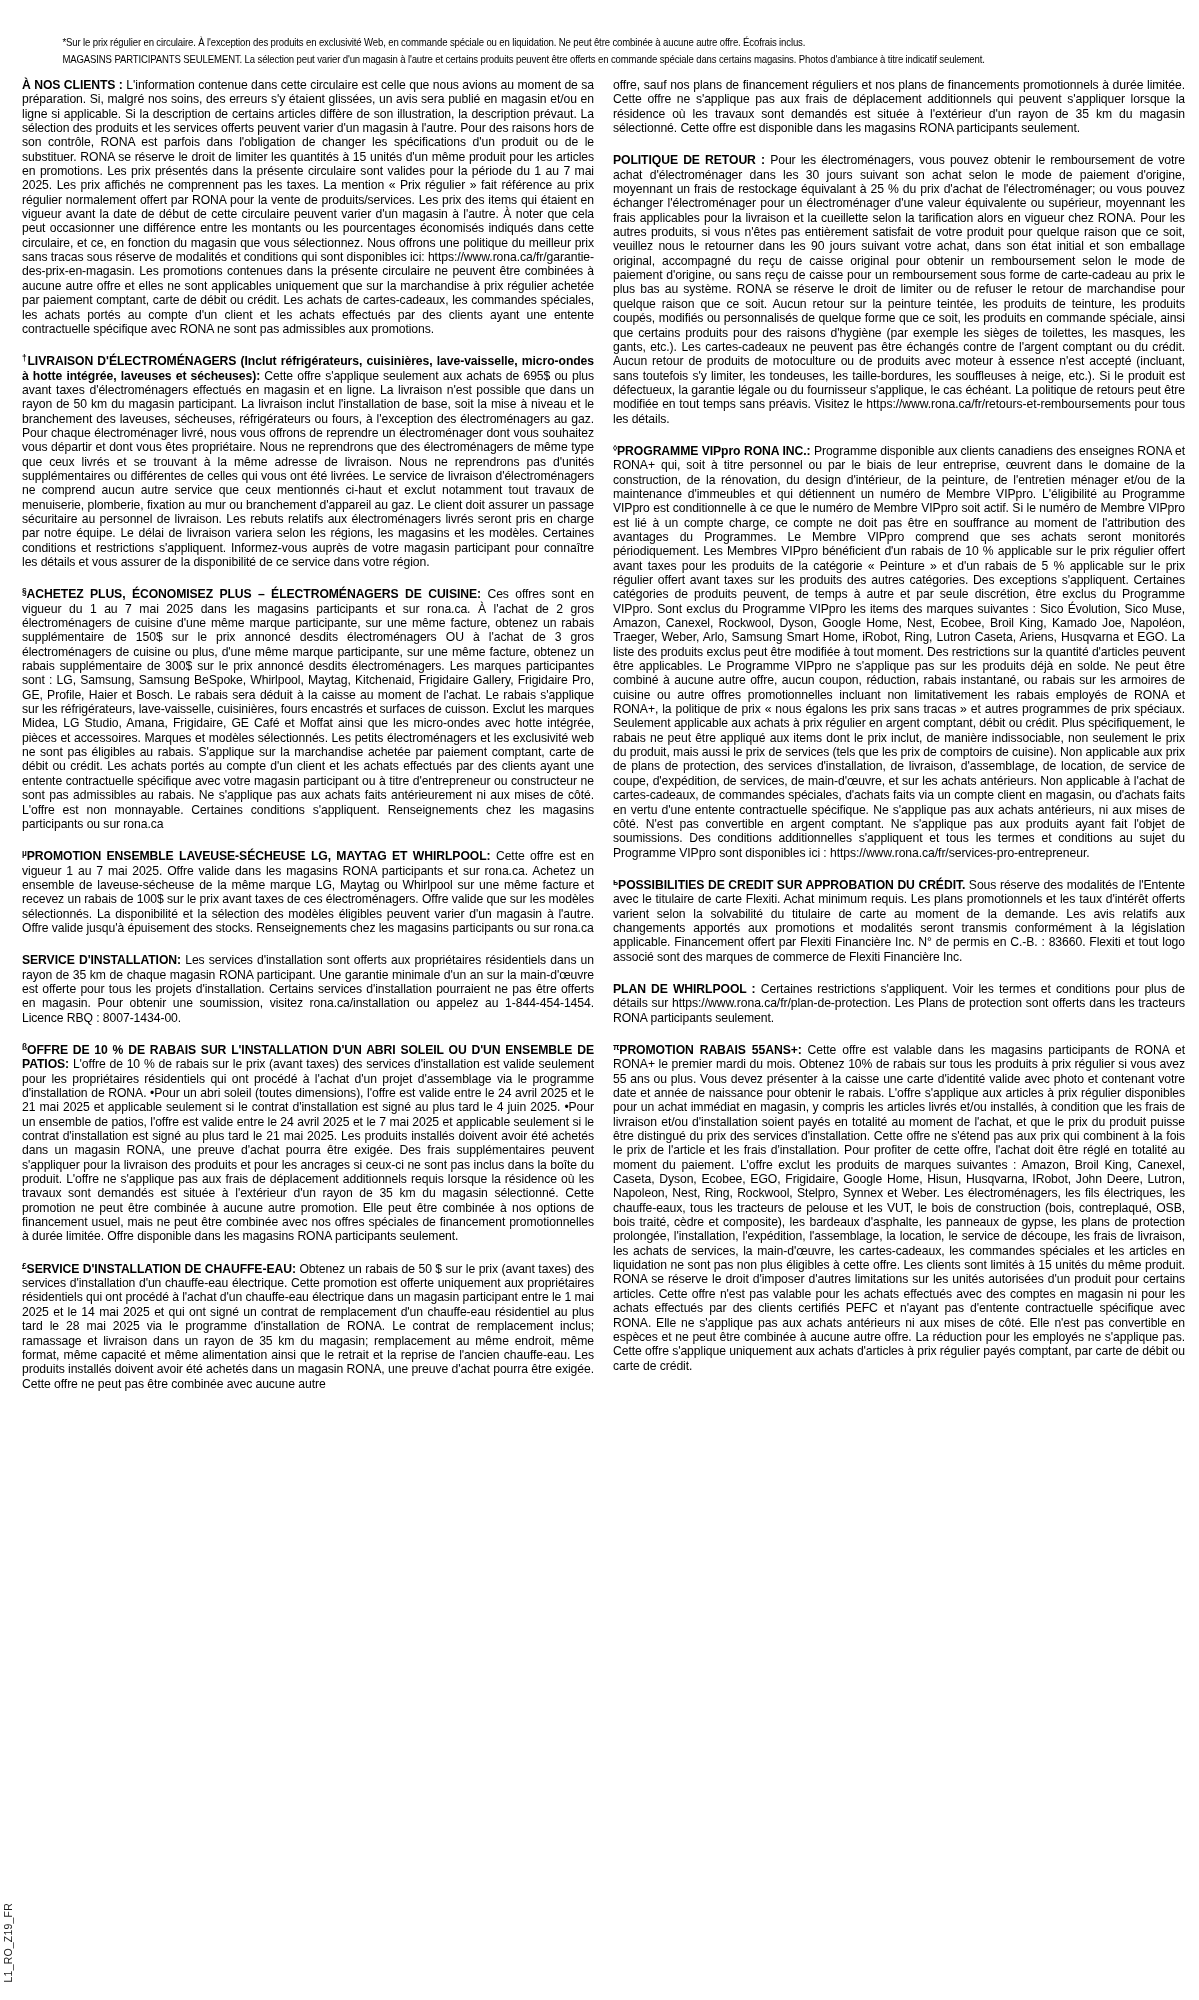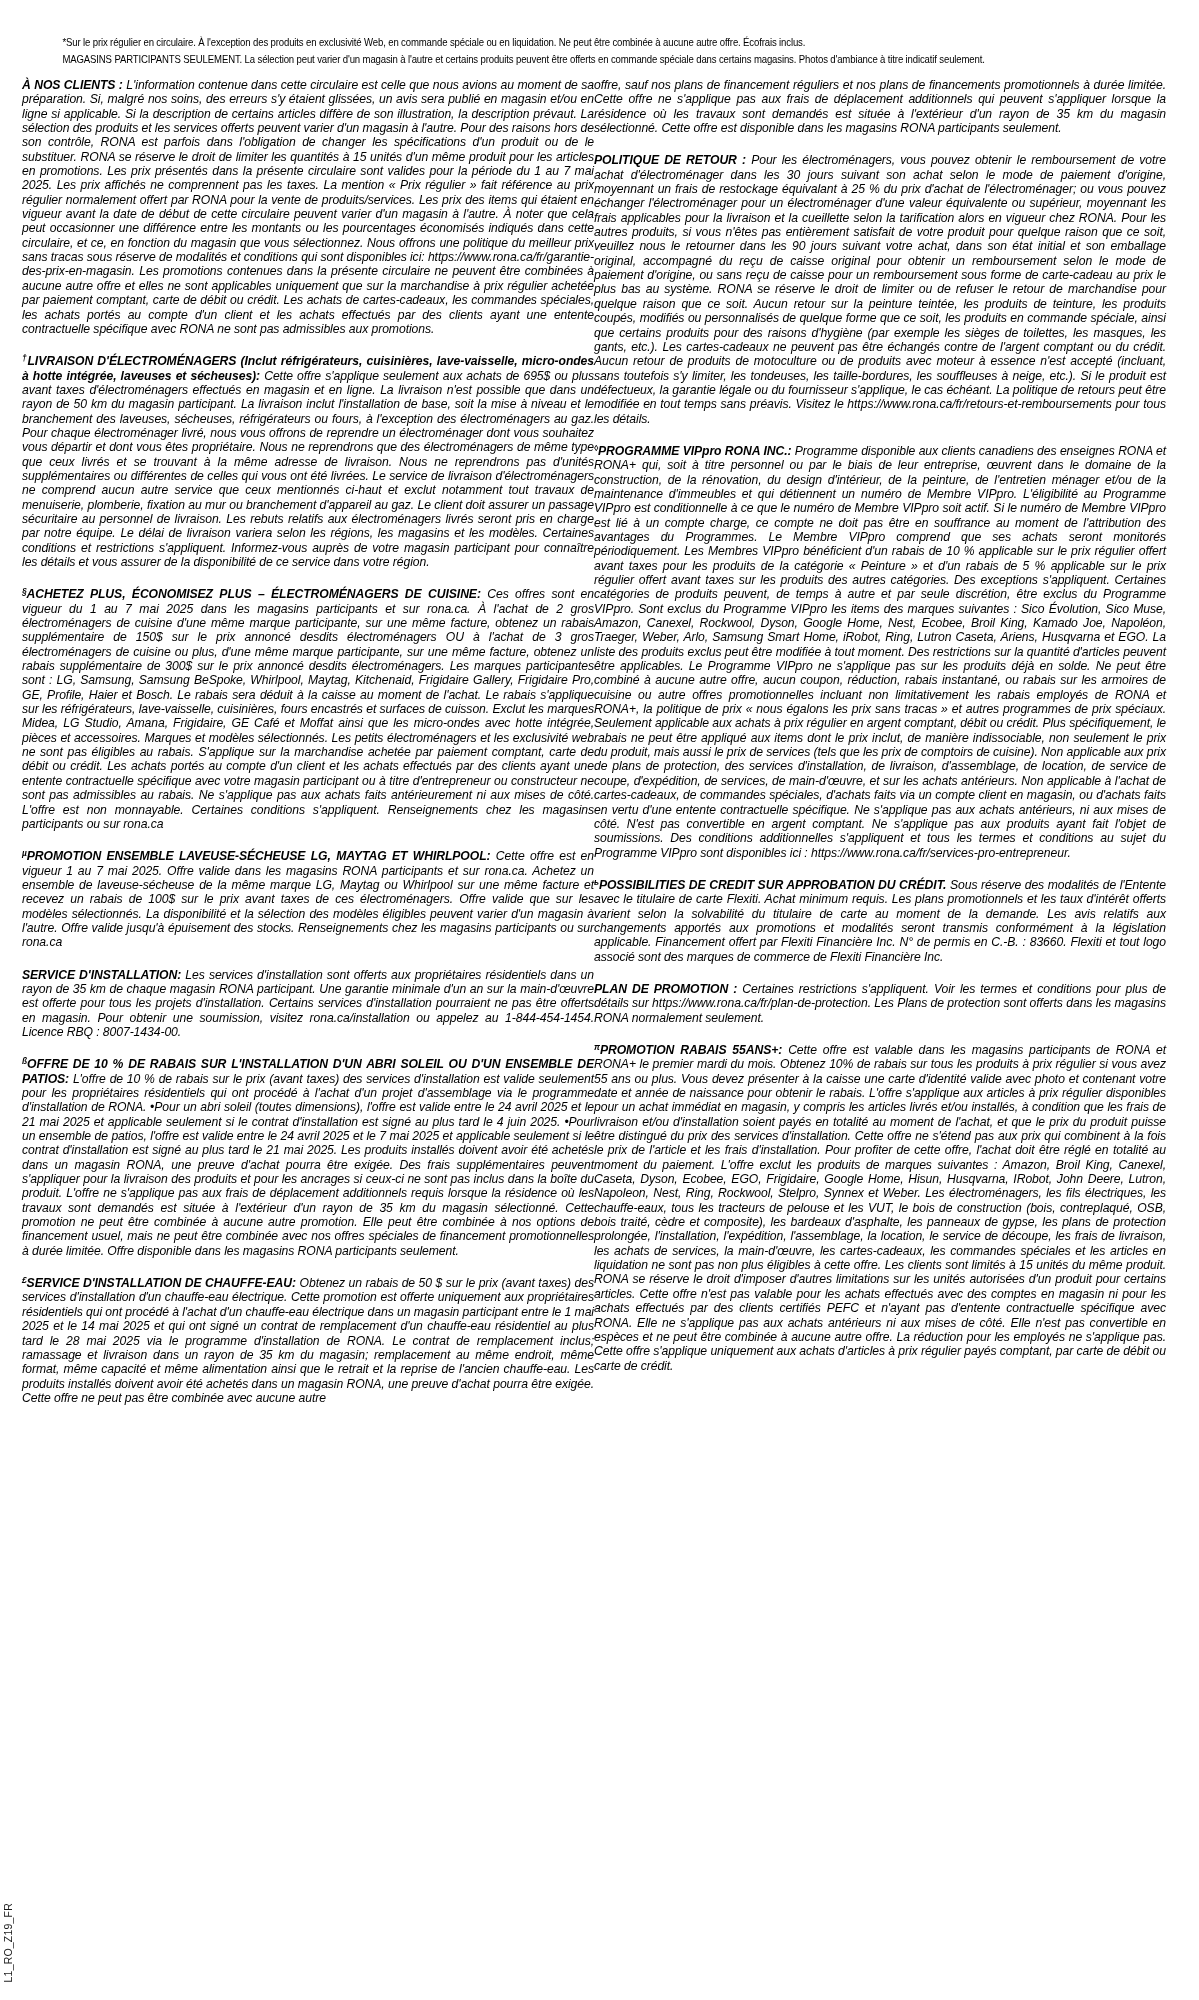--- a/index.html
+++ b/index.html
@@ -64,23 +64,22 @@
   }
 
   
   .columns {
     position: absolute;
     top: 78px;
     left: 22px;
     right: 20px;
     bottom: 10px;
     display: flex;
-    gap: 0;
+    gap: 19px;
     align-items: flex-start;
-    font-style: italic;
   }
   .col {
     width: 572px;
     flex: 0 0 572px;
   }
   .col p {
     margin: 0 0 0 0;
     font-size: 12.2px;
     line-height: 14.35px;
     text-align: justify;
@@ -123,18 +122,18 @@
         <p class="gap"><sup class="marker">µ</sup><b>PROMOTION ENSEMBLE LAVEUSE-SÉCHEUSE LG, MAYTAG ET WHIRLPOOL:</b><span> Cette offre est en vigueur 1 au 7 mai 2025. Offre valide dans les magasins RONA participants et sur rona.ca. Achetez un ensemble de laveuse-sécheuse de la même marque LG, Maytag ou Whirlpool sur une même facture et recevez un rabais de 100$ sur le prix avant taxes de ces électroménagers. Offre valide que sur les modèles sélectionnés. La disponibilité et la sélection des modèles éligibles peuvent varier d'un magasin à l'autre. Offre valide jusqu'à épuisement des stocks. Renseignements chez les magasins participants ou sur rona.ca</span></p>
         <p class="gap"><b>SERVICE D'INSTALLATION:</b><span> Les services d'installation sont offerts aux propriétaires résidentiels dans un rayon de 35 km de chaque magasin RONA participant. Une garantie minimale d'un an sur la main-d'œuvre est offerte pour tous les projets d'installation. Certains services d'installation pourraient ne pas être offerts en magasin. Pour obtenir une soumission, visitez rona.ca/installation ou appelez au 1-844-454-1454. Licence RBQ : 8007-1434-00.</span></p>
         <p class="gap"><sup class="marker">ß</sup><b>OFFRE DE 10 % DE RABAIS SUR L'INSTALLATION D'UN ABRI SOLEIL OU D'UN ENSEMBLE DE PATIOS:</b><span> L'offre de 10 % de rabais sur le prix (avant taxes) des services d'installation est valide seulement pour les propriétaires résidentiels qui ont procédé à l'achat d'un projet d'assemblage via le programme d'installation de RONA. •Pour un abri soleil (toutes dimensions), l'offre est valide entre le 24 avril 2025 et le 21 mai 2025 et applicable seulement si le contrat d'installation est signé au plus tard le 4 juin 2025. •Pour un ensemble de patios, l'offre est valide entre le 24 avril 2025 et le 7 mai 2025 et applicable seulement si le contrat d'installation est signé au plus tard le 21 mai 2025. Les produits installés doivent avoir été achetés dans un magasin RONA, une preuve d'achat pourra être exigée. Des frais supplémentaires peuvent s'appliquer pour la livraison des produits et pour les ancrages si ceux-ci ne sont pas inclus dans la boîte du produit. L'offre ne s'applique pas aux frais de déplacement additionnels requis lorsque la résidence où les travaux sont demandés est située à l'extérieur d'un rayon de 35 km du magasin sélectionné. Cette promotion ne peut être combinée à aucune autre promotion. Elle peut être combinée à nos options de financement usuel, mais ne peut être combinée avec nos offres spéciales de financement promotionnelles à durée limitée. Offre disponible dans les magasins RONA participants seulement.</span></p>
         <p class="gap"><sup class="marker">£</sup><b>SERVICE D'INSTALLATION DE CHAUFFE-EAU:</b><span> Obtenez un rabais de 50 $ sur le prix (avant taxes) des services d'installation d'un chauffe-eau électrique. Cette promotion est offerte uniquement aux propriétaires résidentiels qui ont procédé à l'achat d'un chauffe-eau électrique dans un magasin participant entre le 1 mai 2025 et le 14 mai 2025 et qui ont signé un contrat de remplacement d'un chauffe-eau résidentiel au plus tard le 28 mai 2025 via le programme d'installation de RONA. Le contrat de remplacement inclus; ramassage et livraison dans un rayon de 35 km du magasin; remplacement au même endroit, même format, même capacité et même alimentation ainsi que le retrait et la reprise de l'ancien chauffe-eau. Les produits installés doivent avoir été achetés dans un magasin RONA, une preuve d'achat pourra être exigée. Cette offre ne peut pas être combinée avec aucune autre</span></p>
       </div>
     <div class="col" id="col-right">
         <p><span>offre, sauf nos plans de financement réguliers et nos plans de financements promotionnels à durée limitée. Cette offre ne s'applique pas aux frais de déplacement additionnels qui peuvent s'appliquer lorsque la résidence où les travaux sont demandés est située à l'extérieur d'un rayon de 35 km du magasin sélectionné. Cette offre est disponible dans les magasins RONA participants seulement.</span></p>
         <p class="gap"><b>POLITIQUE DE RETOUR :</b><span> Pour les électroménagers, vous pouvez obtenir le remboursement de votre achat d'électroménager dans les 30 jours suivant son achat selon le mode de paiement d'origine, moyennant un frais de restockage équivalant à 25 % du prix d'achat de l'électroménager; ou vous pouvez échanger l'électroménager pour un électroménager d'une valeur équivalente ou supérieur, moyennant les frais applicables pour la livraison et la cueillette selon la tarification alors en vigueur chez RONA. Pour les autres produits, si vous n'êtes pas entièrement satisfait de votre produit pour quelque raison que ce soit, veuillez nous le retourner dans les 90 jours suivant votre achat, dans son état initial et son emballage original, accompagné du reçu de caisse original pour obtenir un remboursement selon le mode de paiement d'origine, ou sans reçu de caisse pour un remboursement sous forme de carte-cadeau au prix le plus bas au système. RONA se réserve le droit de limiter ou de refuser le retour de marchandise pour quelque raison que ce soit. Aucun retour sur la peinture teintée, les produits de teinture, les produits coupés, modifiés ou personnalisés de quelque forme que ce soit, les produits en commande spéciale, ainsi que certains produits pour des raisons d'hygiène (par exemple les sièges de toilettes, les masques, les gants, etc.). Les cartes-cadeaux ne peuvent pas être échangés contre de l'argent comptant ou du crédit. Aucun retour de produits de motoculture ou de produits avec moteur à essence n'est accepté (incluant, sans toutefois s'y limiter, les tondeuses, les taille-bordures, les souffleuses à neige, etc.). Si le produit est défectueux, la garantie légale ou du fournisseur s'applique, le cas échéant. La politique de retours peut être modifiée en tout temps sans préavis. Visitez le https://www.rona.ca/fr/retours-et-remboursements pour tous les détails.</span></p>
         <p class="gap"><sup class="marker">◊</sup><b>PROGRAMME VIPpro RONA INC.:</b><span> Programme disponible aux clients canadiens des enseignes RONA et RONA+ qui, soit à titre personnel ou par le biais de leur entreprise, œuvrent dans le domaine de la construction, de la rénovation, du design d'intérieur, de la peinture, de l'entretien ménager et/ou de la maintenance d'immeubles et qui détiennent un numéro de Membre VIPpro. L'éligibilité au Programme VIPpro est conditionnelle à ce que le numéro de Membre VIPpro soit actif. Si le numéro de Membre VIPpro est lié à un compte charge, ce compte ne doit pas être en souffrance au moment de l'attribution des avantages du Programmes. Le Membre VIPpro comprend que ses achats seront monitorés périodiquement. Les Membres VIPpro bénéficient d'un rabais de 10 % applicable sur le prix régulier offert avant taxes pour les produits de la catégorie « Peinture » et d'un rabais de 5 % applicable sur le prix régulier offert avant taxes sur les produits des autres catégories. Des exceptions s'appliquent. Certaines catégories de produits peuvent, de temps à autre et par seule discrétion, être exclus du Programme VIPpro. Sont exclus du Programme VIPpro les items des marques suivantes : Sico Évolution, Sico Muse, Amazon, Canexel, Rockwool, Dyson, Google Home, Nest, Ecobee, Broil King, Kamado Joe, Napoléon, Traeger, Weber, Arlo, Samsung Smart Home, iRobot, Ring, Lutron Caseta, Ariens, Husqvarna et EGO. La liste des produits exclus peut être modifiée à tout moment. Des restrictions sur la quantité d'articles peuvent être applicables. Le Programme VIPpro ne s'applique pas sur les produits déjà en solde. Ne peut être combiné à aucune autre offre, aucun coupon, réduction, rabais instantané, ou rabais sur les armoires de cuisine ou autre offres promotionnelles incluant non limitativement les rabais employés de RONA et RONA+, la politique de prix « nous égalons les prix sans tracas » et autres programmes de prix spéciaux. Seulement applicable aux achats à prix régulier en argent comptant, débit ou crédit. Plus spécifiquement, le rabais ne peut être appliqué aux items dont le prix inclut, de manière indissociable, non seulement le prix du produit, mais aussi le prix de services (tels que les prix de comptoirs de cuisine). Non applicable aux prix de plans de protection, des services d'installation, de livraison, d'assemblage, de location, de service de coupe, d'expédition, de services, de main-d'œuvre, et sur les achats antérieurs. Non applicable à l'achat de cartes-cadeaux, de commandes spéciales, d'achats faits via un compte client en magasin, ou d'achats faits en vertu d'une entente contractuelle spécifique. Ne s'applique pas aux achats antérieurs, ni aux mises de côté. N'est pas convertible en argent comptant. Ne s'applique pas aux produits ayant fait l'objet de soumissions. Des conditions additionnelles s'appliquent et tous les termes et conditions au sujet du Programme VIPpro sont disponibles ici : https://www.rona.ca/fr/services-pro-entrepreneur.</span></p>
         <p class="gap"><sup class="marker">ь</sup><b>POSSIBILITIES DE CREDIT SUR APPROBATION DU CRÉDIT.</b><span> Sous réserve des modalités de l'Entente avec le titulaire de carte Flexiti. Achat minimum requis. Les plans promotionnels et les taux d'intérêt offerts varient selon la solvabilité du titulaire de carte au moment de la demande. Les avis relatifs aux changements apportés aux promotions et modalités seront transmis conformément à la législation applicable. Financement offert par Flexiti Financière Inc. N° de permis en C.-B. : 83660. Flexiti et tout logo associé sont des marques de commerce de Flexiti Financière Inc.</span></p>
-        <p class="gap"><b>PLAN DE PROMOTION :</b><span> Certaines restrictions s'appliquent. Voir les termes et conditions pour plus de détails sur https://www.rona.ca/fr/plan-de-protection. Les Plans de protection sont offerts dans les magasins RONA normalement seulement.</span></p>
+        <p class="gap"><b>PLAN DE WHIRLPOOL :</b><span> Certaines restrictions s'appliquent. Voir les termes et conditions pour plus de détails sur https://www.rona.ca/fr/plan-de-protection. Les Plans de protection sont offerts dans les tracteurs RONA participants seulement.</span></p>
         <p class="gap"><sup class="marker">π</sup><b>PROMOTION RABAIS 55ANS+:</b><span> Cette offre est valable dans les magasins participants de RONA et RONA+ le premier mardi du mois. Obtenez 10% de rabais sur tous les produits à prix régulier si vous avez 55 ans ou plus. Vous devez présenter à la caisse une carte d'identité valide avec photo et contenant votre date et année de naissance pour obtenir le rabais. L'offre s'applique aux articles à prix régulier disponibles pour un achat immédiat en magasin, y compris les articles livrés et/ou installés, à condition que les frais de livraison et/ou d'installation soient payés en totalité au moment de l'achat, et que le prix du produit puisse être distingué du prix des services d'installation. Cette offre ne s'étend pas aux prix qui combinent à la fois le prix de l'article et les frais d'installation. Pour profiter de cette offre, l'achat doit être réglé en totalité au moment du paiement. L'offre exclut les produits de marques suivantes : Amazon, Broil King, Canexel, Caseta, Dyson, Ecobee, EGO, Frigidaire, Google Home, Hisun, Husqvarna, IRobot, John Deere, Lutron, Napoleon, Nest, Ring, Rockwool, Stelpro, Synnex et Weber. Les électroménagers, les fils électriques, les chauffe-eaux, tous les tracteurs de pelouse et les VUT, le bois de construction (bois, contreplaqué, OSB, bois traité, cèdre et composite), les bardeaux d'asphalte, les panneaux de gypse, les plans de protection prolongée, l'installation, l'expédition, l'assemblage, la location, le service de découpe, les frais de livraison, les achats de services, la main-d'œuvre, les cartes-cadeaux, les commandes spéciales et les articles en liquidation ne sont pas non plus éligibles à cette offre. Les clients sont limités à 15 unités du même produit. RONA se réserve le droit d'imposer d'autres limitations sur les unités autorisées d'un produit pour certains articles. Cette offre n'est pas valable pour les achats effectués avec des comptes en magasin ni pour les achats effectués par des clients certifiés PEFC et n'ayant pas d'entente contractuelle spécifique avec RONA. Elle ne s'applique pas aux achats antérieurs ni aux mises de côté. Elle n'est pas convertible en espèces et ne peut être combinée à aucune autre offre. La réduction pour les employés ne s'applique pas. Cette offre s'applique uniquement aux achats d'articles à prix régulier payés comptant, par carte de débit ou carte de crédit.</span></p>
       </div>
 
   </div>
 </div>
 
 </body></html>

